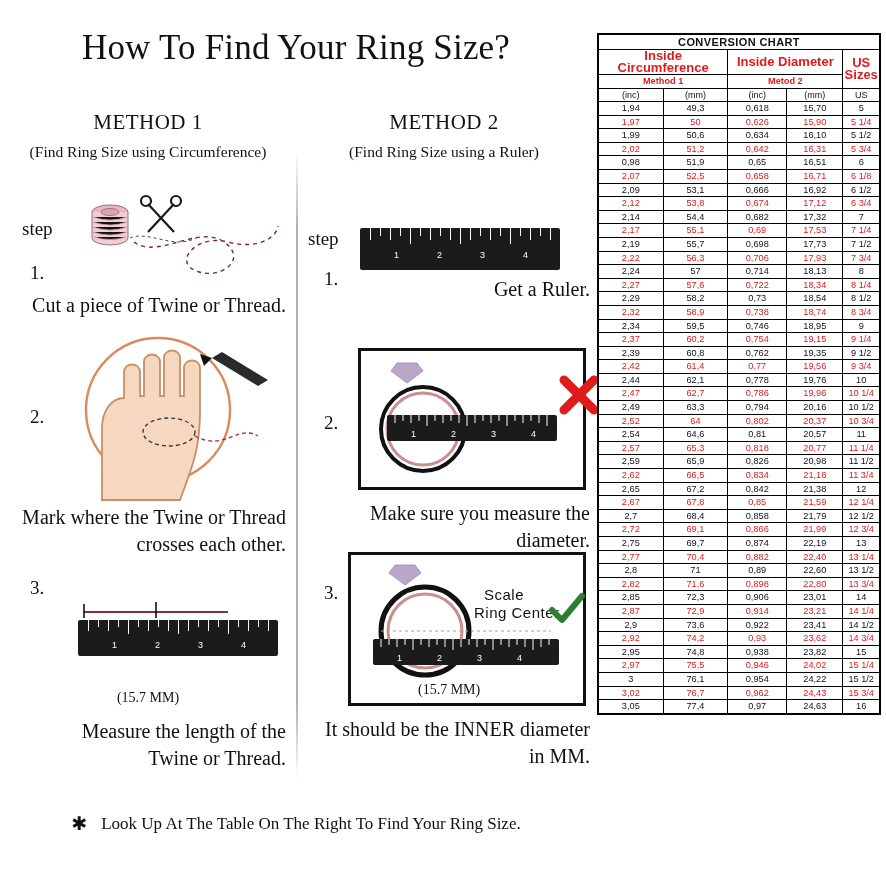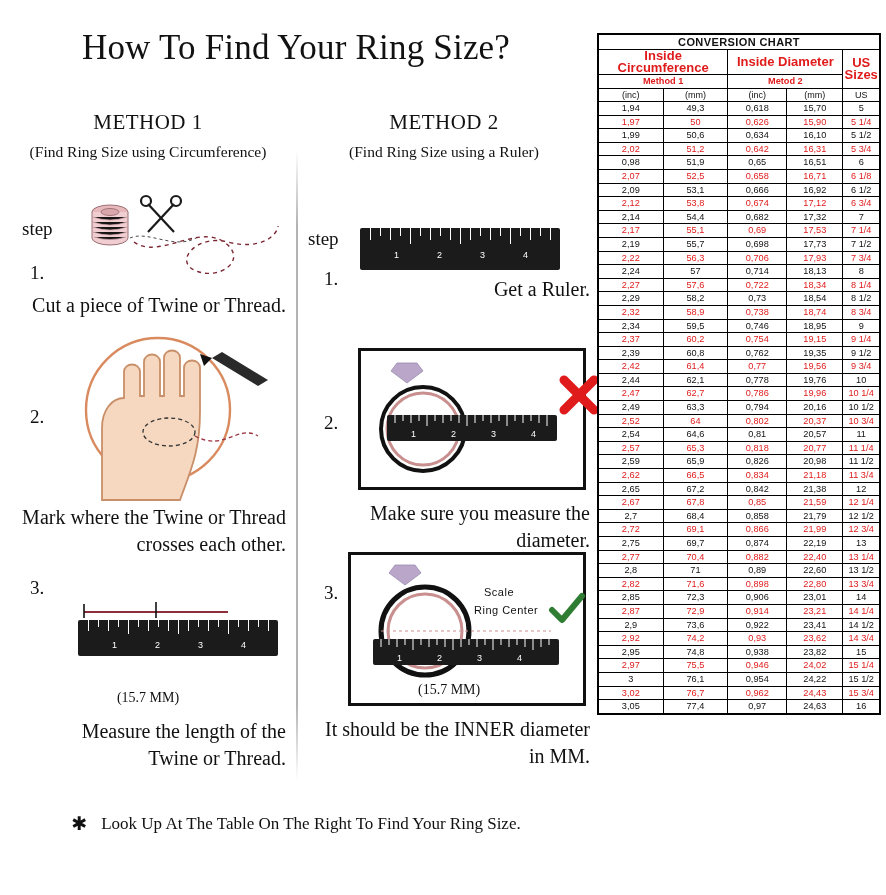--- a/index.html
+++ b/index.html
@@ -178,21 +178,21 @@
 
   .card {
     position: absolute;
     border: 3px solid #111;
     background: #fff;
   }
 
   .scale-label {
     position: absolute;
     font-family: "Liberation Sans", sans-serif;
-    font-size: 11px;
+    font-size: 15px;
     letter-spacing: 0.5px;
     color: #111;
   }
 
   .mm-label {
     position: absolute;
     font-size: 14px;
     font-family: "Liberation Serif", serif;
   }
 </style>

